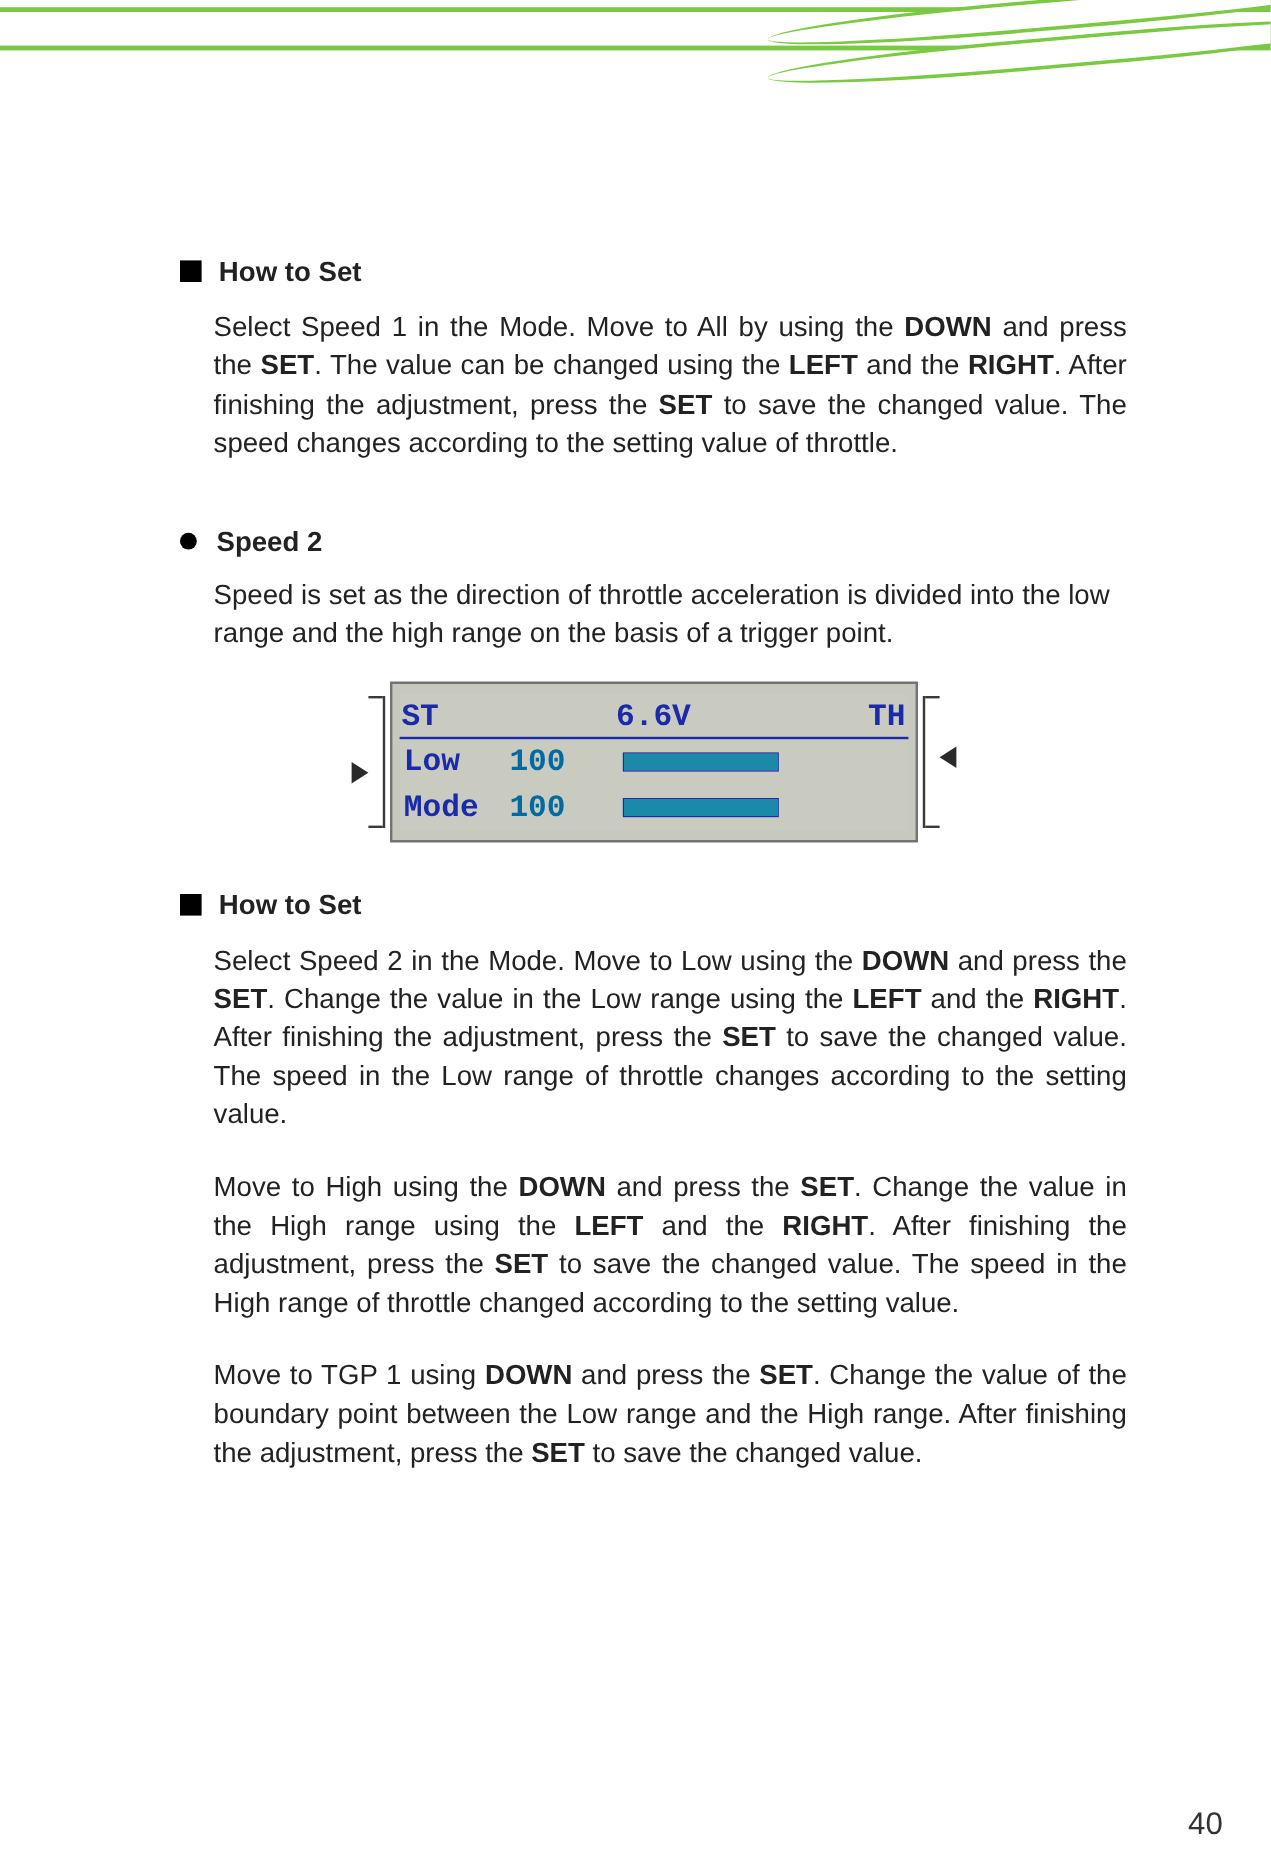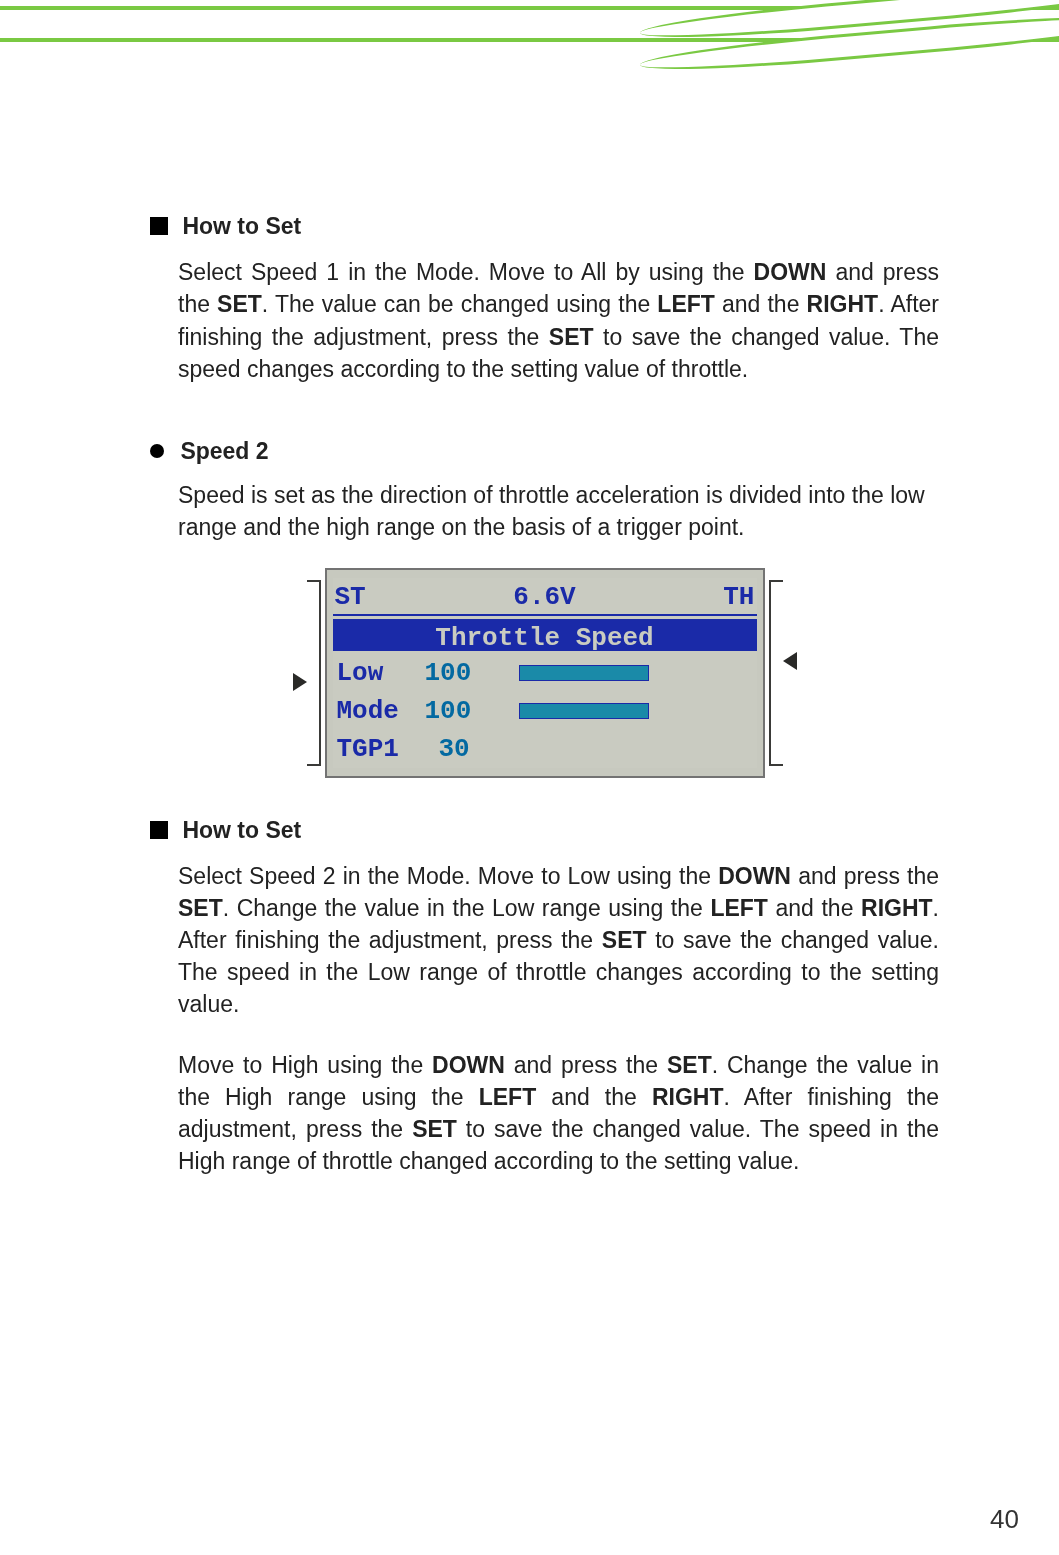--- a/index.html
+++ b/index.html
@@ -95,48 +95,42 @@
         <div class="lcd-scale-r"></div>
         <div class="lcd-ptr-l"></div>
         <div class="lcd-ptr-r"></div>
         <div class="lcd-inner">
           <div class="lcd-row lcd-header">
             <span class="lcd-cell">ST</span>
             <span class="lcd-cell">6.6V</span>
             <span class="lcd-cell">TH</span>
           </div>
           <div class="lcd-row">
-            <div class="lcd-cell lcd-subtitle" style="flex:1;">Throttle Speed</div>
-          </div>
-          <div class="lcd-row">
             <span class="lcd-cell lcd-label">Low</span>
             <span class="lcd-cell lcd-valcol">100</span>
             <span class="lcd-bar-cell">
                 <span class="lcd-bar"></span>
               </span>
           </div>
           <div class="lcd-row">
             <span class="lcd-cell lcd-label">Mode</span>
             <span class="lcd-cell lcd-valcol">100</span>
             <span class="lcd-bar-cell">
                 <span class="lcd-bar"></span>
               </span>
           </div>
-          <div class="lcd-row">
-            <span class="lcd-cell lcd-label">TGP1</span>
-            <span class="lcd-cell lcd-valcol" style="padding-left:14px;">30</span>
-          </div>
         </div>
       </div>
     </div>
 
     <div class="section-title">
       <span class="section-marker"></span>
       <span>How to Set</span>
     </div>
 
     <div class="para">Select Speed 2 in the Mode.  Move to Low using the <b>DOWN</b> and press the <b>SET</b>.  Change the value in the Low range using the <b>LEFT</b> and the <b>RIGHT</b>.  After finishing the adjustment, press the <b>SET</b> to save the changed value.  The speed in the Low range of throttle changes according to the setting value.</div>
     <div class="para">Move to High using the <b>DOWN</b> and press the <b>SET</b>.  Change the value in the High range using the <b>LEFT</b> and the <b>RIGHT</b>.  After finishing the adjustment, press the <b>SET</b> to save the changed value.  The speed in the High range of throttle changed according to the setting value.</div>
+    <div class="para">Move to TGP 1 using <b>DOWN</b> and press the <b>SET</b>.  Change the value of the boundary point between the Low range and the High range.  After finishing the adjustment, press the <b>SET</b> to save the changed value.</div>
 
   </div>
 
   <div class="page-number">40</div>
 </div>
 
 </body></html>

